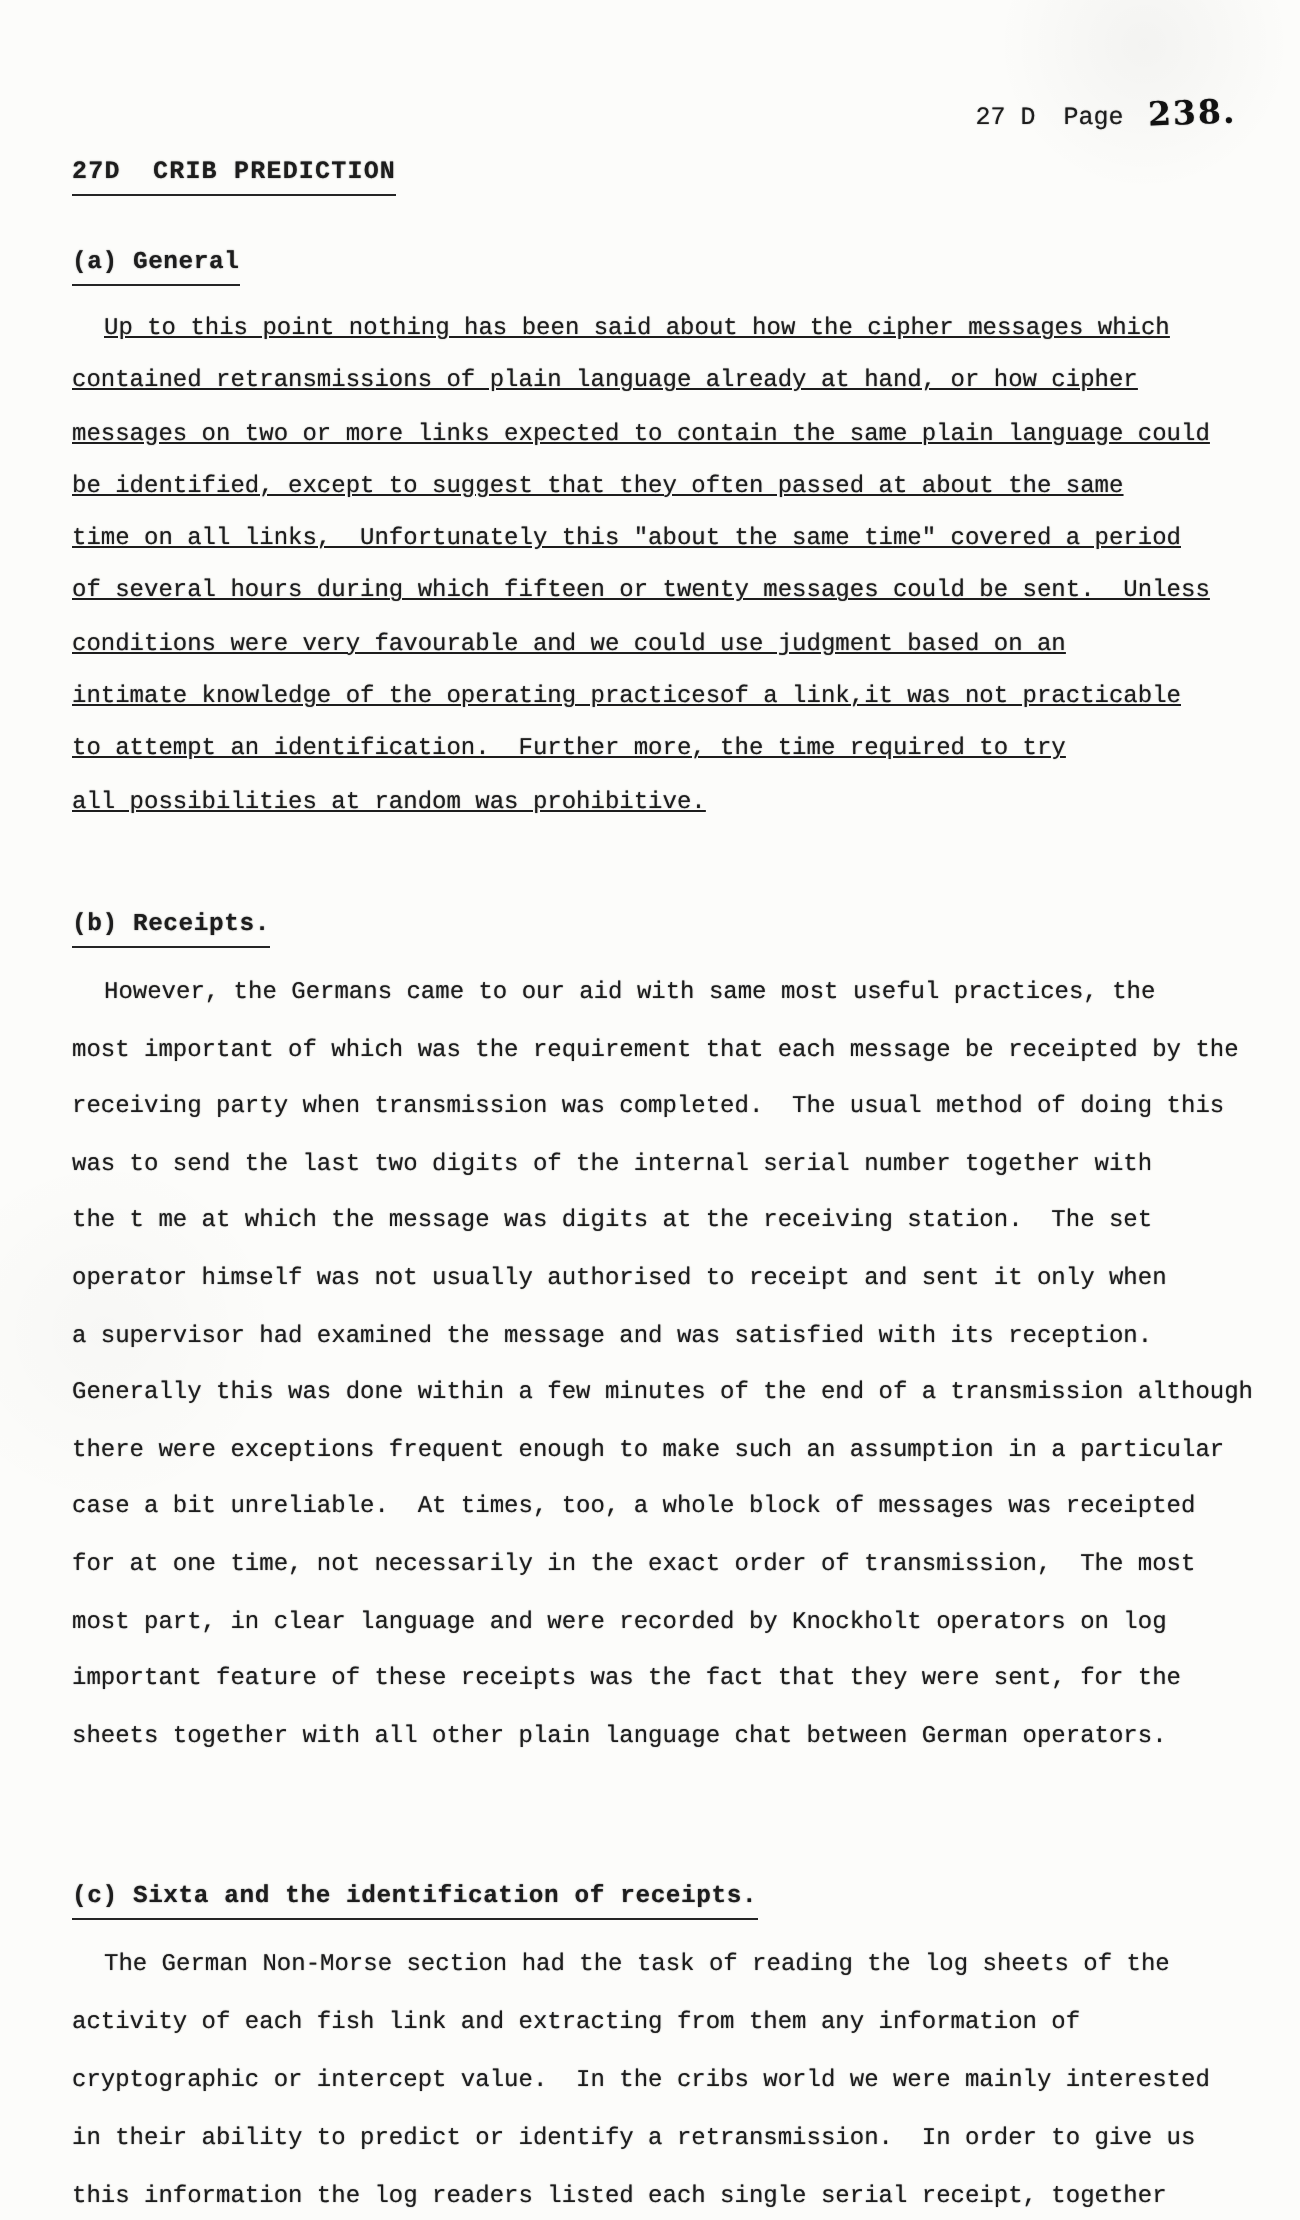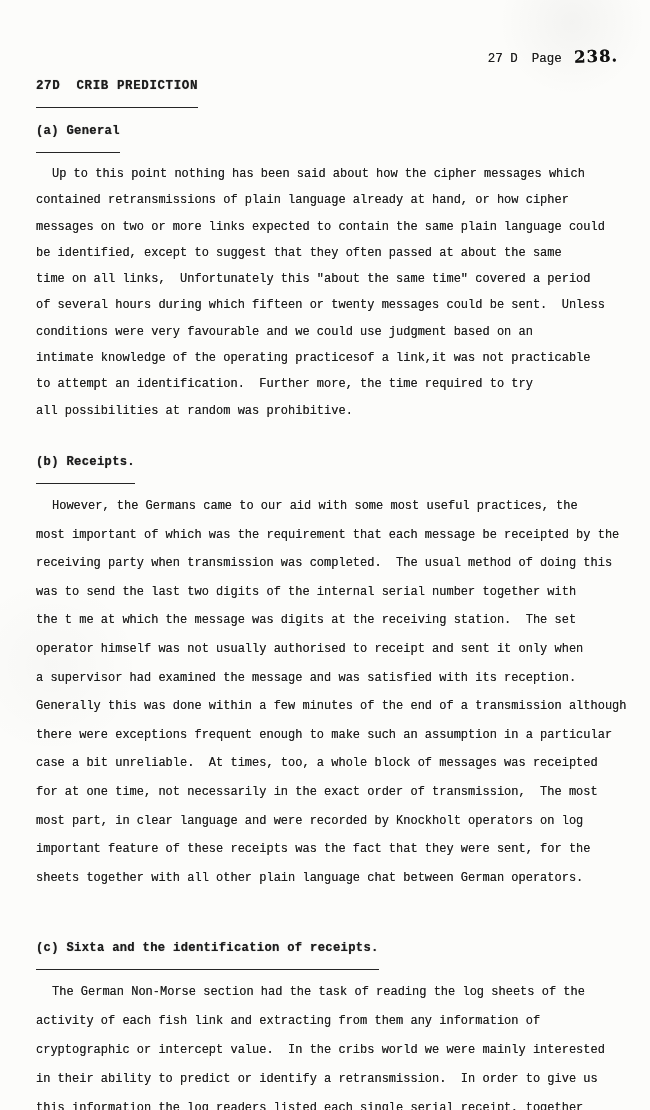--- a/index.html
+++ b/index.html
@@ -41,35 +41,35 @@
     display: inline-block;
   }
   .doc-title {
     position: absolute;
     top: 43px;
     left: 36px;
   }
   .underlined {
     display: inline-block;
     border-bottom: 1.6px solid #252525;
-    padding-bottom: 14px;
+    padding-bottom: 4px;
     white-space: pre;
   }
   .doc-title .underlined {
     font-size: 12.5px;
     letter-spacing: 0.6px;
     font-weight: 700;
     text-shadow: 0 0 0.7px rgba(15,15,15,0.7);
   }
   .section {
     position: absolute;
     left: 36px;
     right: 18px;
   }
-  .sec-a { top: 88px; }
+  .sec-a { top: 88px; text-decoration: underline; }
   .sec-b { top: 419px; }
   .sec-c { top: 905px; }
   .sec-heading {
     font-size: 12.2px;
     letter-spacing: 0.3px;
     font-weight: 700;
     text-shadow: 0 0 0.7px rgba(15,15,15,0.7);
   }
   .para { margin-top: 8px; }
   .tline {
@@ -107,21 +107,21 @@
       <div class="tline">conditions were very favourable and we could use judgment based on an</div>
       <div class="tline">intimate knowledge of the operating practicesof a link,it was not practicable</div>
       <div class="tline">to attempt an identification.  Further more, the time required to try</div>
       <div class="tline">all possibilities at random was prohibitive.</div>
     </div>
 </div>
 
 <div class="section sec-b typed">
   <span class="underlined sec-heading">(b) Receipts.</span>
   <div class="para">
-      <div class="tline">However, the Germans came to our aid with some most useful practices, the</div>
+      <div class="tline">However, the Germans came to our aid with same most useful practices, the</div>
       <div class="tline">most important of which was the requirement that each message be receipted by the</div>
       <div class="tline">receiving party when transmission was completed.  The usual method of doing this</div>
       <div class="tline">was to send the last two digits of the internal serial number together with</div>
       <div class="tline">the t me at which the message was digits at the receiving station.  The set</div>
       <div class="tline">operator himself was not usually authorised to receipt and sent it only when</div>
       <div class="tline">a supervisor had examined the message and was satisfied with its reception.</div>
       <div class="tline">Generally this was done within a few minutes of the end of a transmission although</div>
       <div class="tline">there were exceptions frequent enough to make such an assumption in a particular</div>
       <div class="tline">case a bit unreliable.  At times, too, a whole block of messages was receipted</div>
       <div class="tline">for at one time, not necessarily in the exact order of transmission,  The most</div>

